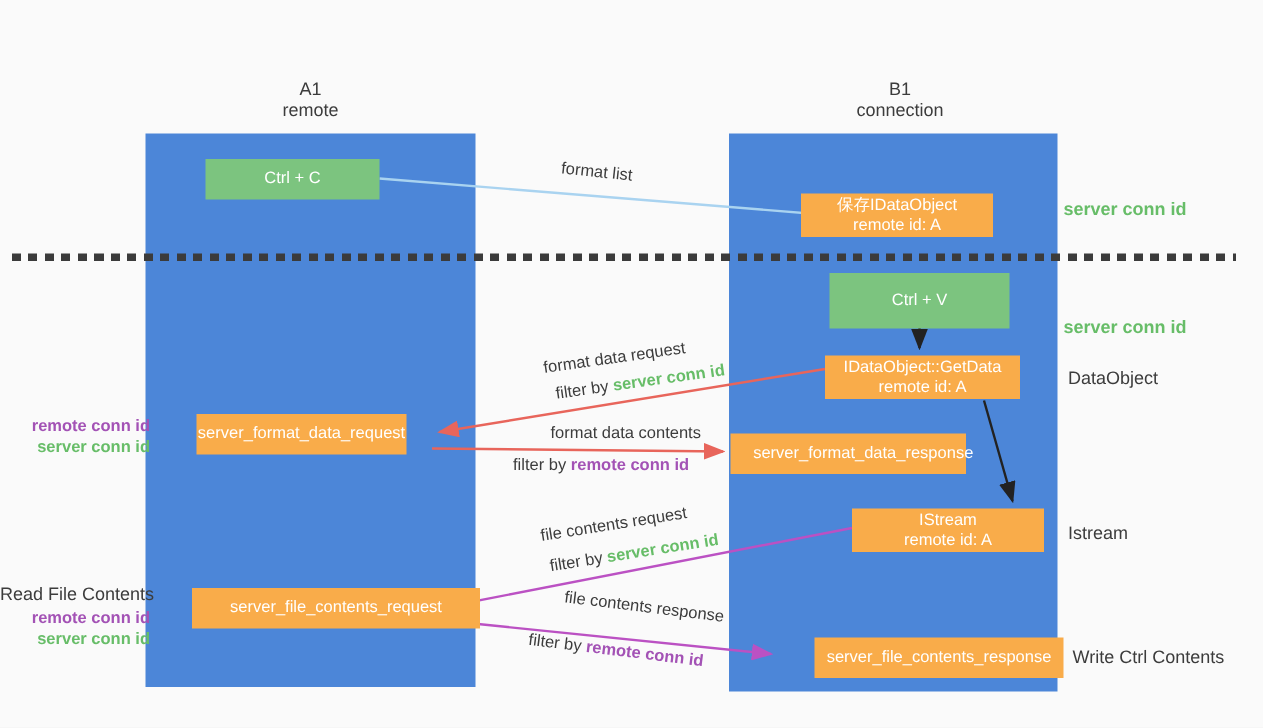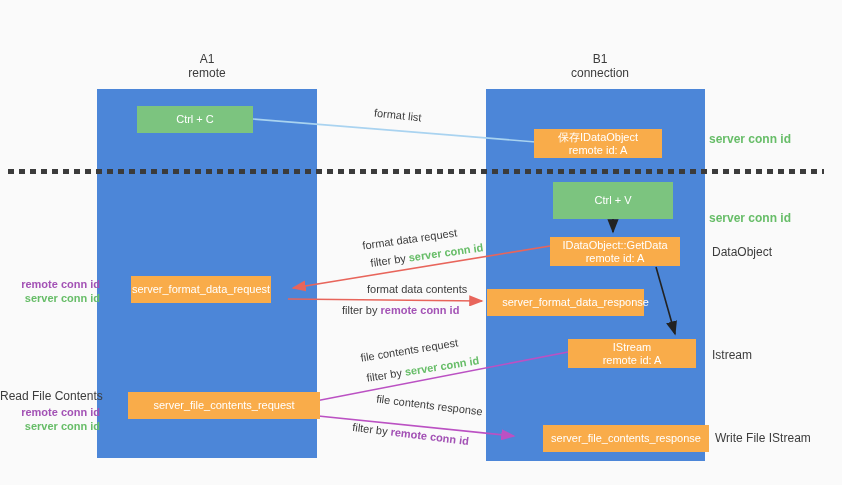--- a/index.html
+++ b/index.html
@@ -167,15 +167,15 @@
   <div class="side purple left-col l-remote1">remote conn id</div>
   <div class="side green left-col l-server1">server conn id</div>
   <div class="side dark left-col l-read">Read File Contents</div>
   <div class="side purple left-col l-remote2">remote conn id</div>
   <div class="side green left-col l-server2">server conn id</div>
 
   <div class="side green r-server1">server conn id</div>
   <div class="side green r-server2">server conn id</div>
   <div class="side dark r-dataobject">DataObject</div>
   <div class="side dark r-istream">Istream</div>
-  <div class="side dark r-write">Write File IStream</div>
+  <div class="side dark r-write">Write Ctrl Contents</div>
 
 </div>
 
 </body></html>

